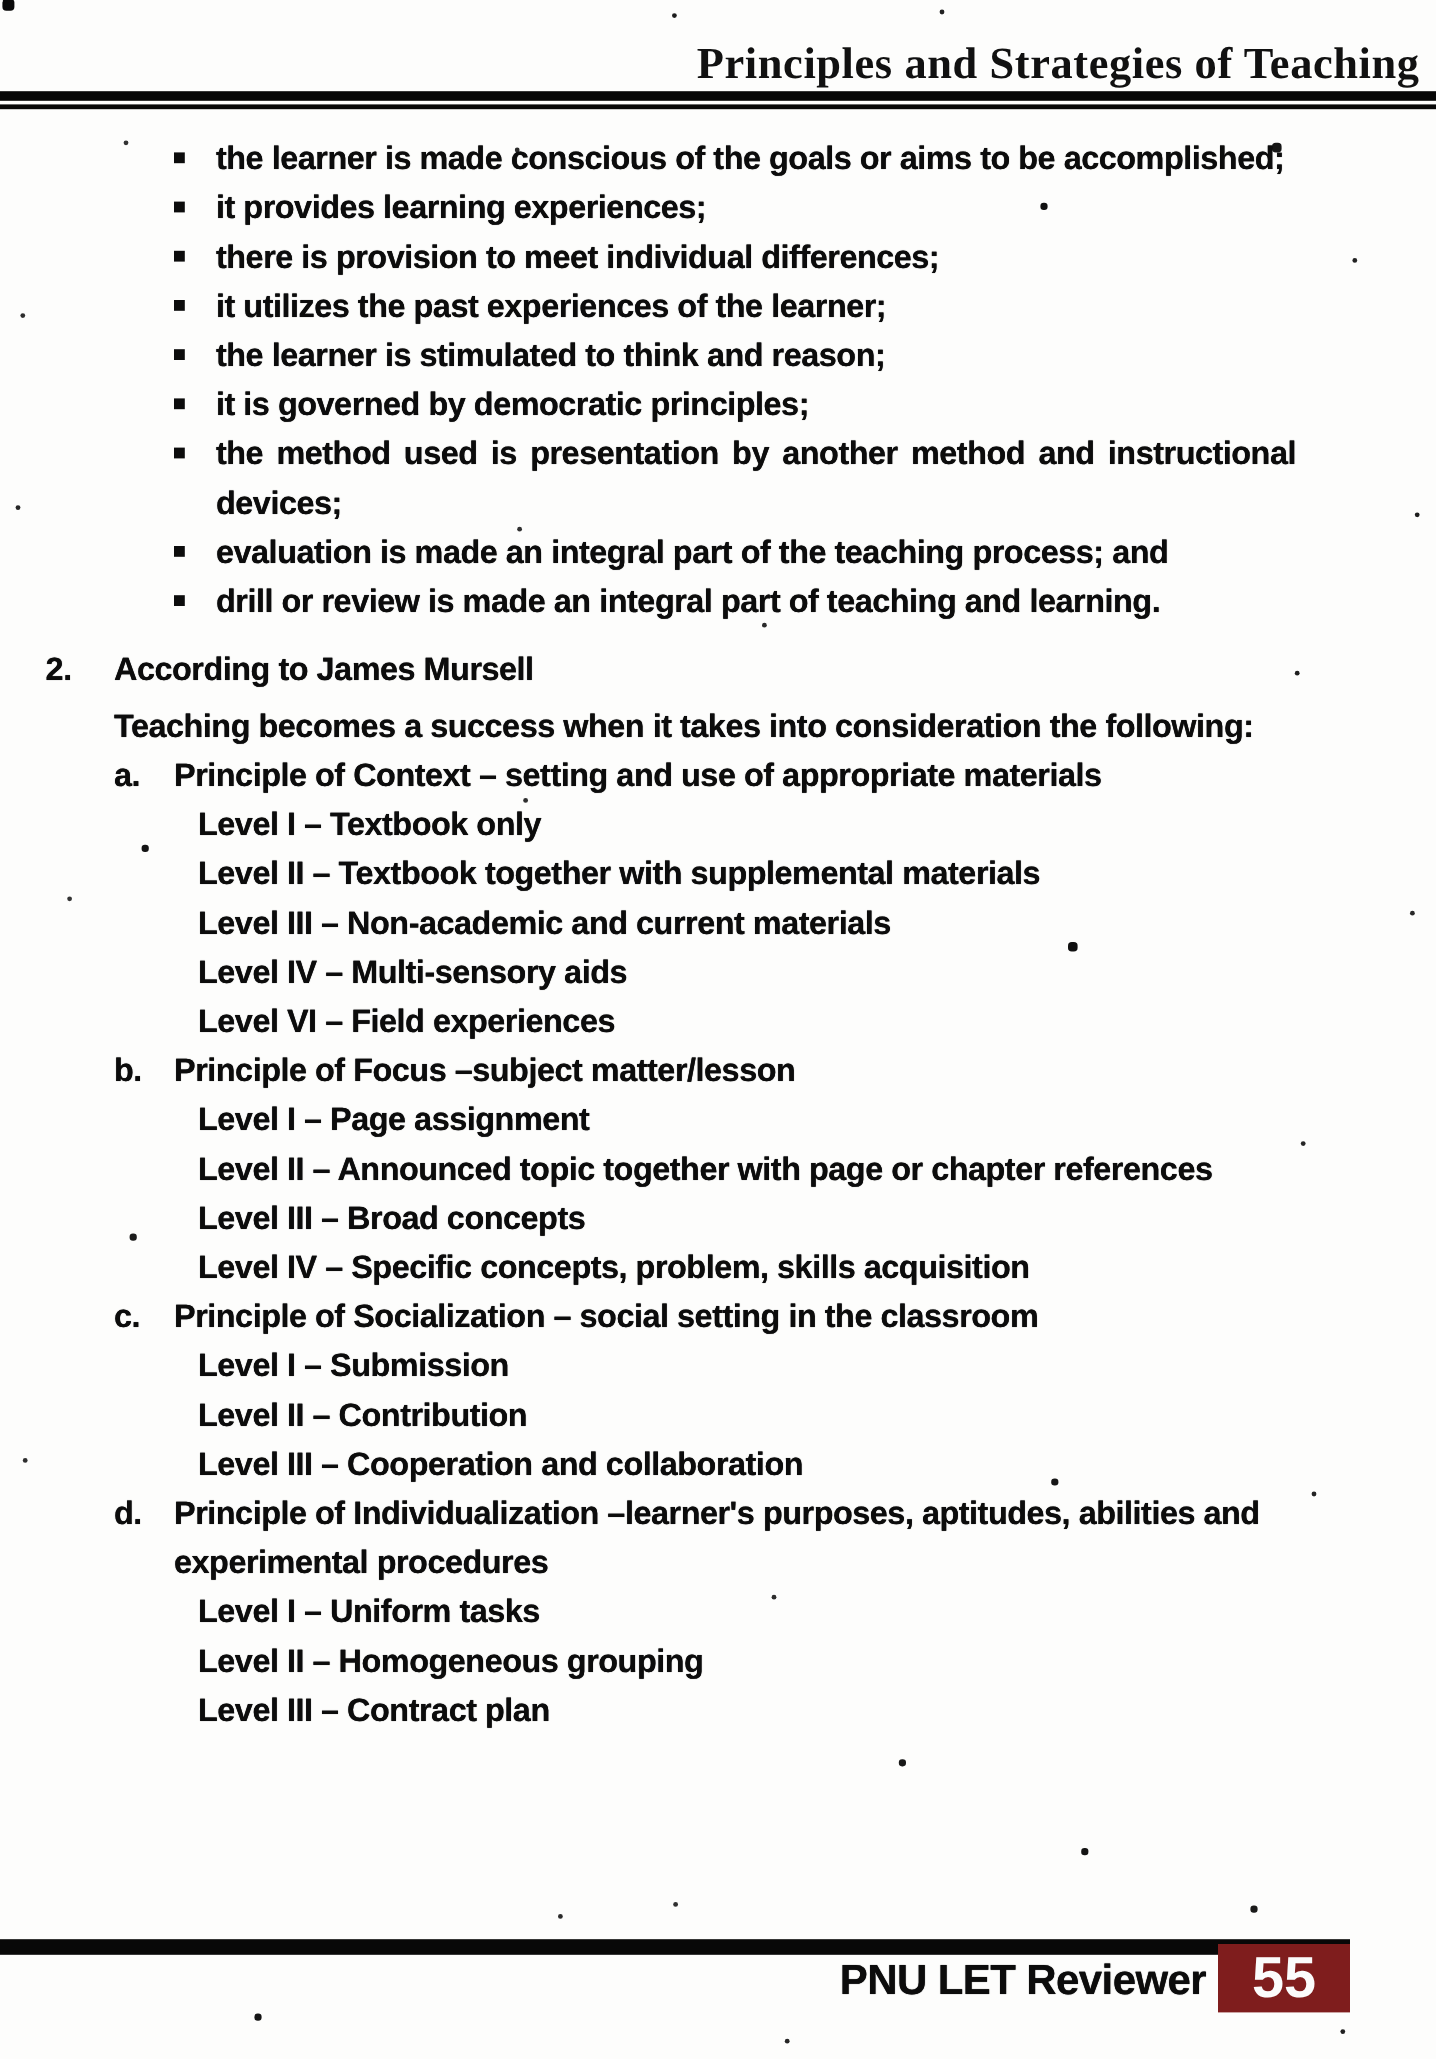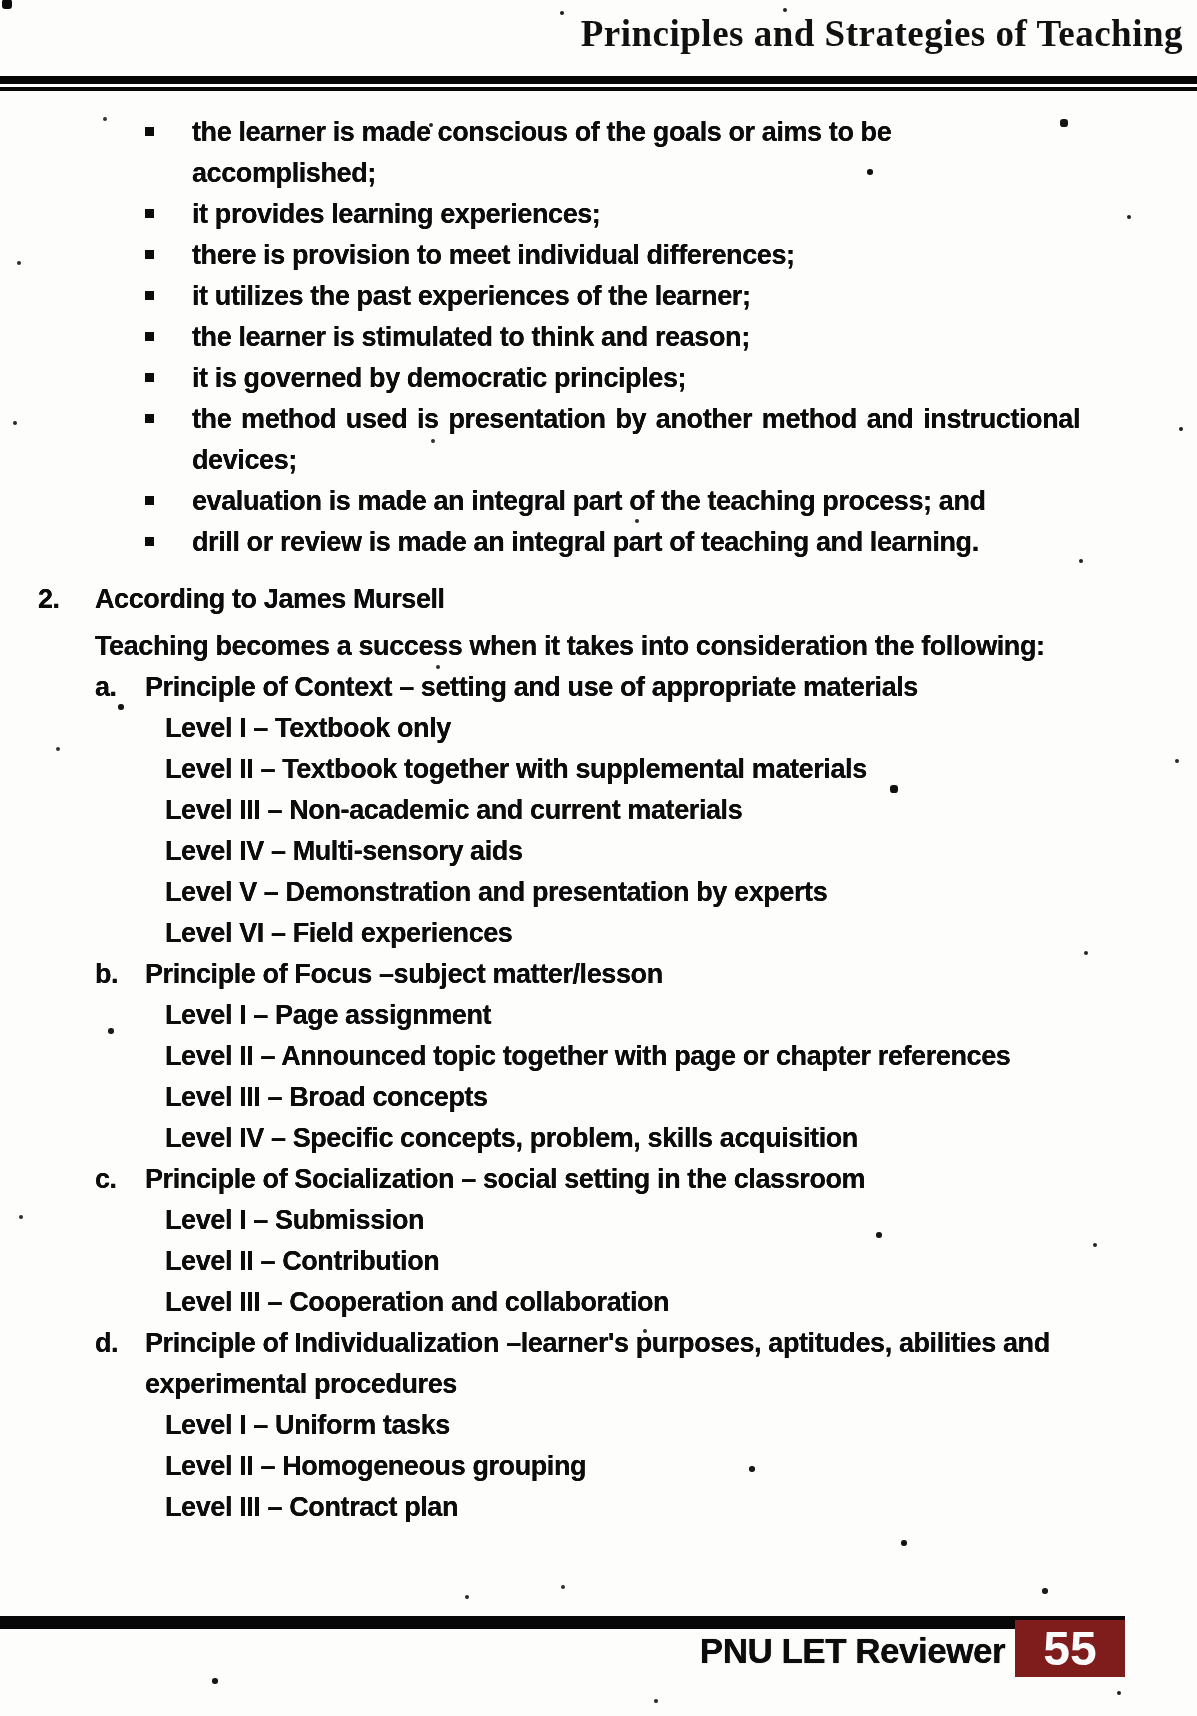--- a/index.html
+++ b/index.html
@@ -6,40 +6,40 @@
   .page{
     position:relative;
     width:1197px;height:1716px;
     background:#fdfdfc;
     overflow:hidden;
     font-family:"Liberation Sans", sans-serif;
     color:#0c0c0c;
   }
   
   .header-title{
-    position:absolute;top:12px;left:0;width:1183px;
+    position:absolute;top:32px;left:0;width:1183px;
     text-align:right;
     font-family:"Liberation Serif", serif;
     font-weight:bold;font-size:37px;letter-spacing:.5px;
     color:#111;
   }
   .header-rule{
     position:absolute;top:76px;left:0;width:1197px;height:3px;
     border-top:8px solid #070707;border-bottom:4px solid #070707;
     box-sizing:content-box;
   }
   
   .content{
     position:absolute;top:112px;left:95px;width:985px;
     font-size:27px;font-weight:700;letter-spacing:-.4px;
     line-height:41px;
     text-shadow:0 0 .6px #000;
   }
   ul.bullets{list-style:none;margin:0 0 0 50px;padding:0;}
-  ul.bullets li{display:flex;align-items:flex-start;gap:12px;}
+  ul.bullets li{display:flex;align-items:flex-start;}
   .sq{
     flex:0 0 9px;width:9px;height:9px;background:#0c0c0c;
     margin:15px 26px 0 0;
   }
   .btxt{flex:1;}
   .btxt.justify{text-align:justify;}
   .sec-head{display:flex;margin-left:-57px;margin-top:16px;}
   .sec-head .num{flex:0 0 57px;}
   .intro{margin-top:6px;}
   .prin{display:flex;}
@@ -163,21 +163,20 @@
 
     <div class="prin">
       <span class="plt">a.</span>
       <span class="ptt">Principle of Context – setting and use of appropriate materials</span>
     </div>
     <div class="levels">
       <div class="lvl">Level I – Textbook only</div>
       <div class="lvl">Level II – Textbook together with supplemental materials</div>
       <div class="lvl">Level III – Non-academic and current materials</div>
       <div class="lvl">Level IV – Multi-sensory aids</div>
-      <div class="lvl">Level V – Demonstration and presentation by experts</div>
       <div class="lvl">Level VI – Field experiences</div>
     </div>
 
     <div class="prin">
       <span class="plt">b.</span>
       <span class="ptt">Principle of Focus –subject matter/lesson</span>
     </div>
     <div class="levels">
       <div class="lvl">Level I – Page assignment</div>
       <div class="lvl">Level II – Announced topic together with page or chapter references</div>

